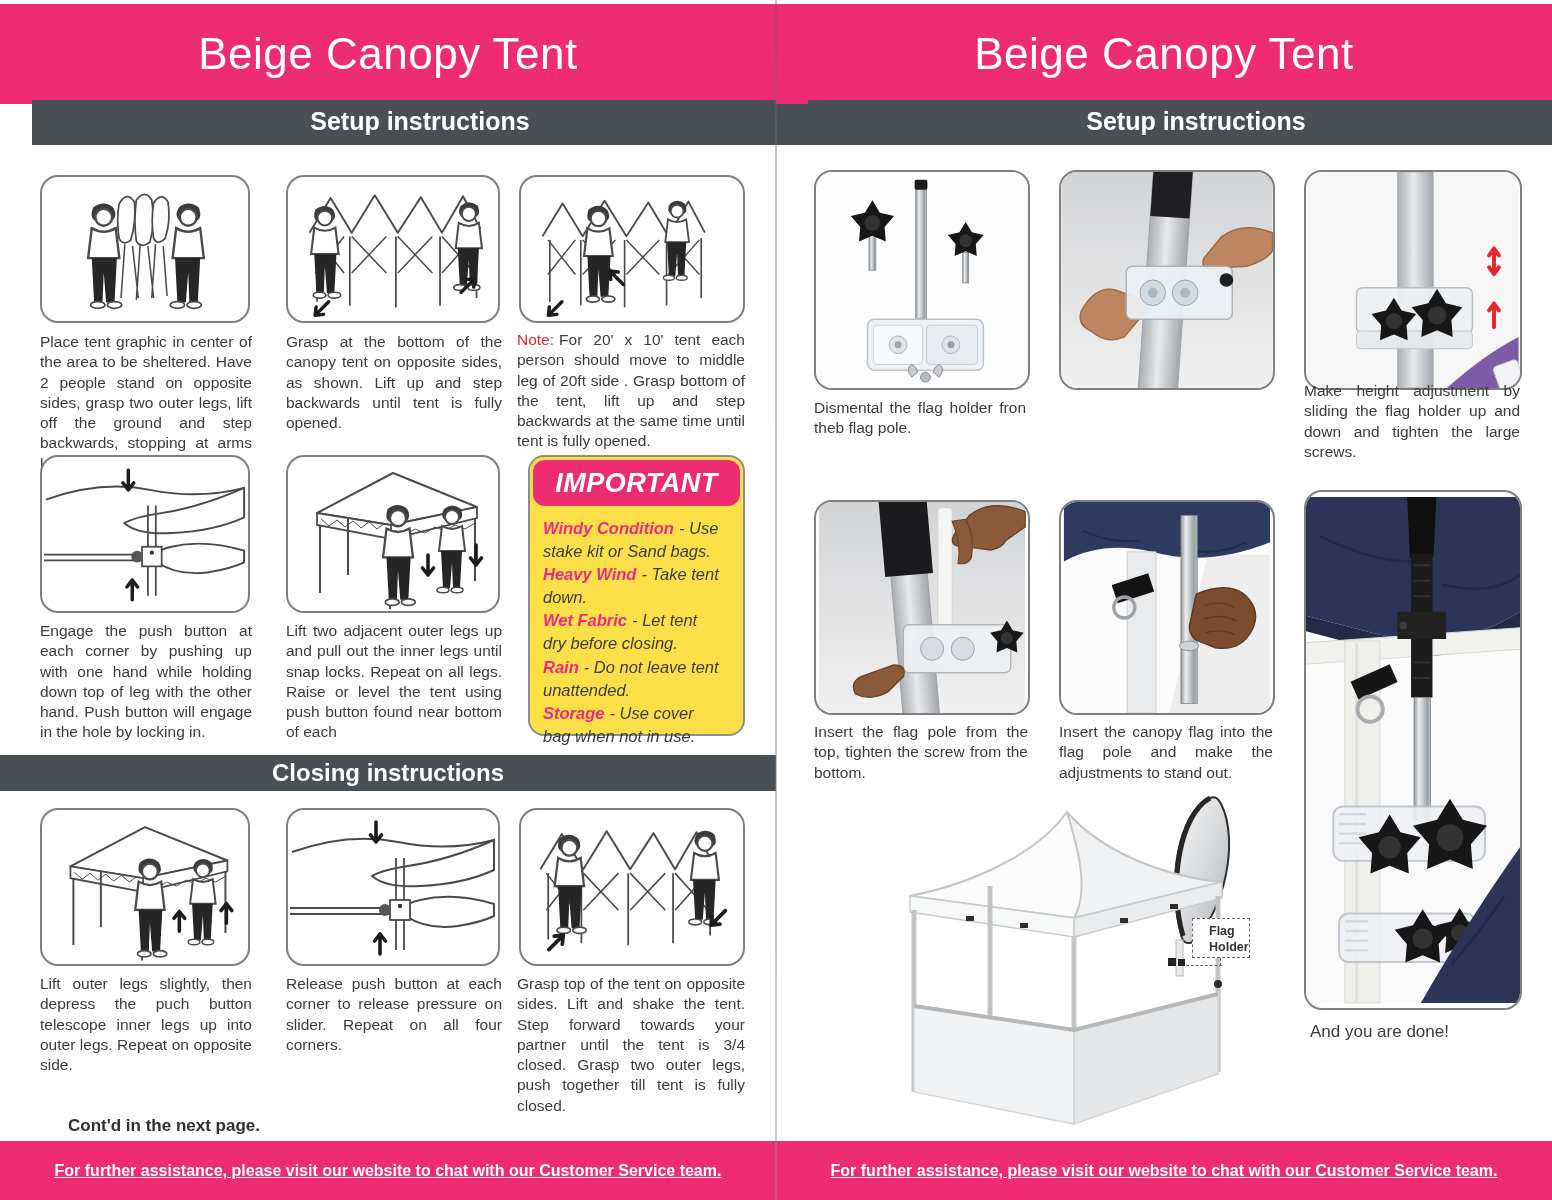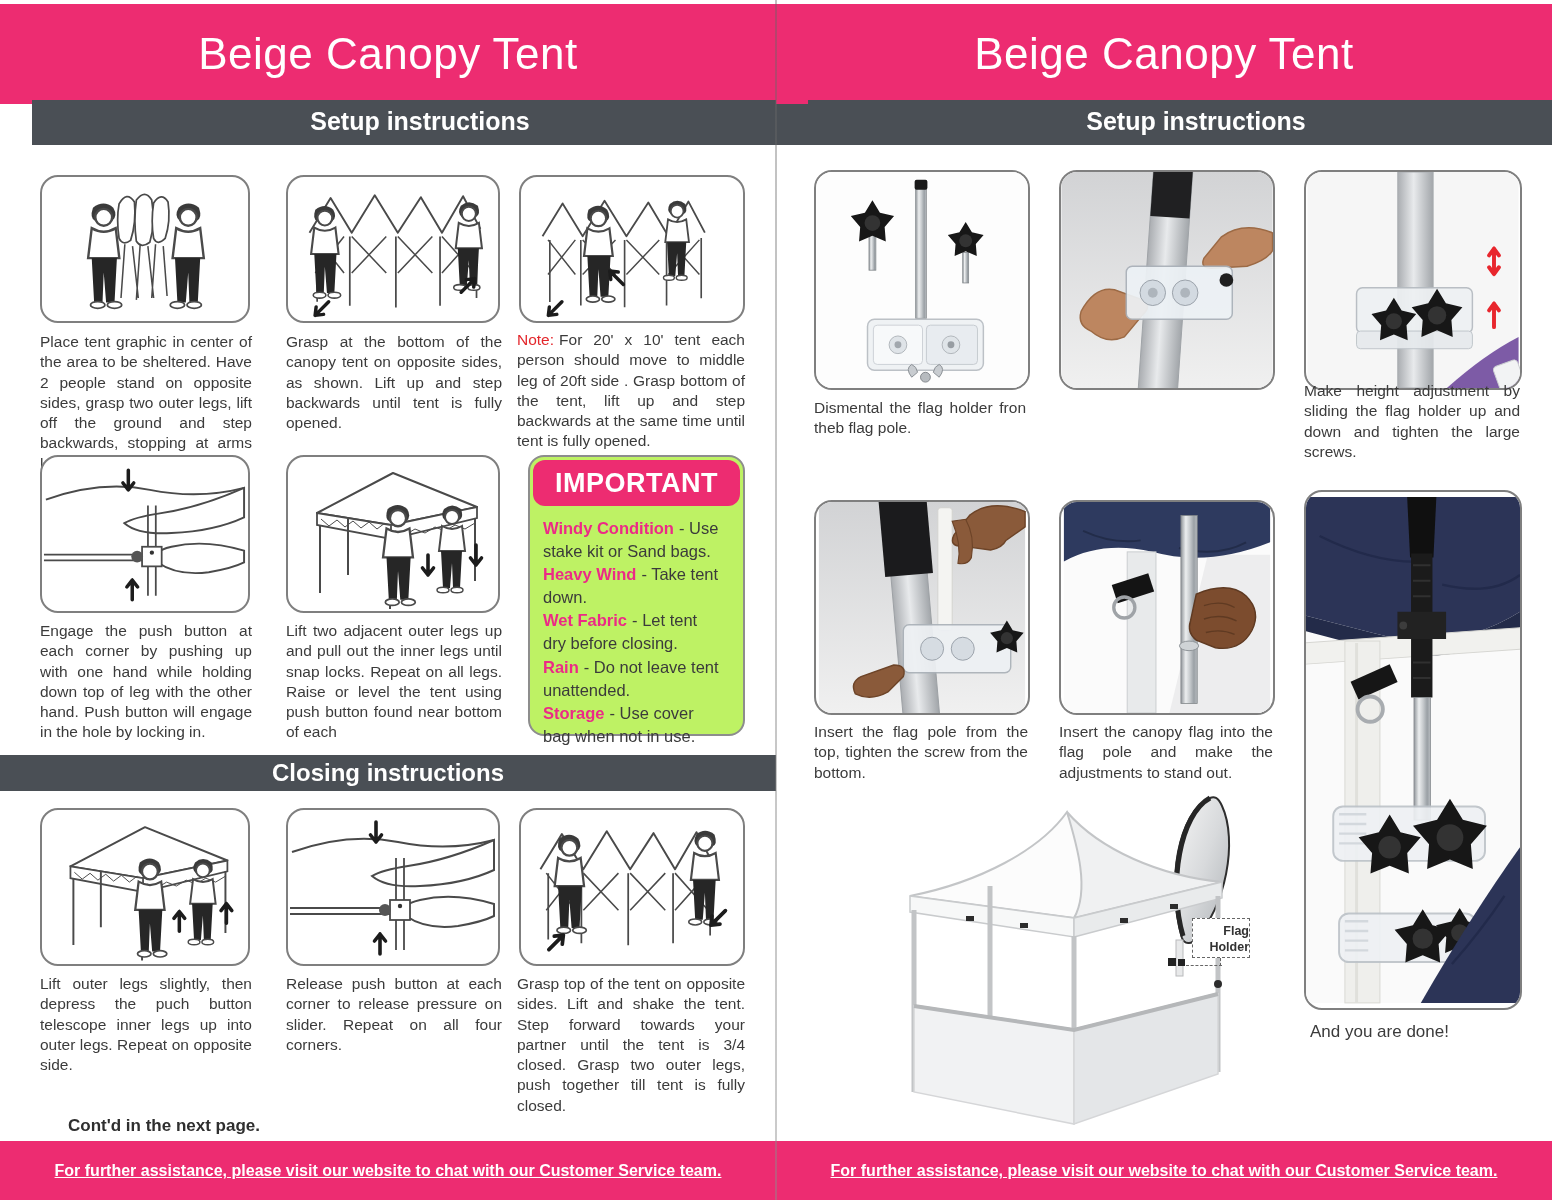--- a/index.html
+++ b/index.html
@@ -15,30 +15,30 @@
   .graybar { position:absolute; left:0; top:100px; width:776px; height:45px; background:#4A4F55;
              color:#fff; font-size:25px; font-weight:600; text-align:center; line-height:43px;margin-left:32px; }
   .closingbar { position:absolute; left:0; top:755px; width:776px; height:36px; background:#4A4F55;
              color:#fff; font-size:24px; font-weight:600; text-align:center; line-height:36px; }
   .footerbar { position:absolute; left:0; top:1141px; width:776px; height:59px; background:#ED2C71;
              color:#fff; font-size:16px; font-weight:600; text-align:center; line-height:59px;text-decoration:underline; }
   .figbox { position:absolute; background:#fff; border:2.5px solid #7f7f7f; border-radius:18px; overflow:hidden; }
   .figbox svg { display:block; width:100%; height:100%; }
   .txt { position:absolute; font-size:15.5px; line-height:1.31; color:#3b3b3b; text-align:justify; font-weight:500; }
   .txt .red { color:#E3262B; font-weight:400; margin-right:5px; }
-  .impbox { position:absolute; border:2.5px solid #8d8d8d; border-radius:16px; background:#bef264; }
+  .impbox { position:absolute; border:2.5px solid #8d8d8d; border-radius:16px; background:#fde047;font-style:italic; }
   .imphead { margin:3px; height:46px; background:#ED2C71; border-radius:12px;
              color:#fff; font-size:27px; font-weight:700; text-align:center; line-height:46px; letter-spacing:.5px; }
   .impbody { padding:8px 19px 10px 13px; font-size:16.5px; line-height:1.4; color:#3b3b3b; font-weight:500; }
   .impbody .plabel { color:#EC2A86; font-weight:700; margin-right:5px; }
   .contd { position:absolute; font-size:17px; font-weight:700; color:#2f2f2f; }
   .done { position:absolute; font-size:17px; color:#3b3b3b; font-weight:500; }
   .tentwrap { position:absolute; }
   .flaglabel { position:absolute; border:1.6px dashed #666; background:#fff; color:#333;
-               font-size:12.5px; font-weight:600; text-align:right; line-height:1.25; padding-top:5px; }
+               font-size:12.5px; font-weight:600; text-align:left; line-height:1.25; padding-top:5px;padding-left:16px; }
   .leader-h { position:absolute; border-top:1.6px dashed #666; }
   .leader-v { position:absolute; border-left:1.6px dashed #666; }
 </style>
 </head>
 <body>
 
 <svg width="0" height="0" style="position:absolute" aria-hidden="true">
 <defs>
   <linearGradient id="gSilver" x1="0" x2="1" y1="0" y2="0">
     <stop offset="0" stop-color="#90959a"></stop>

